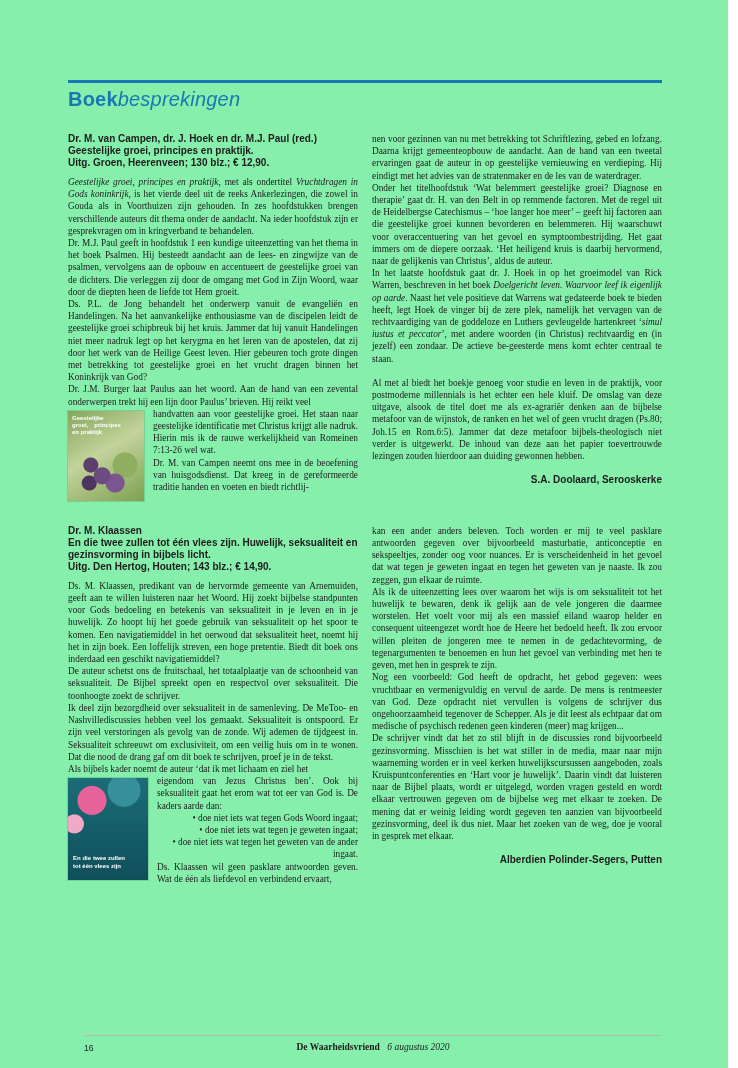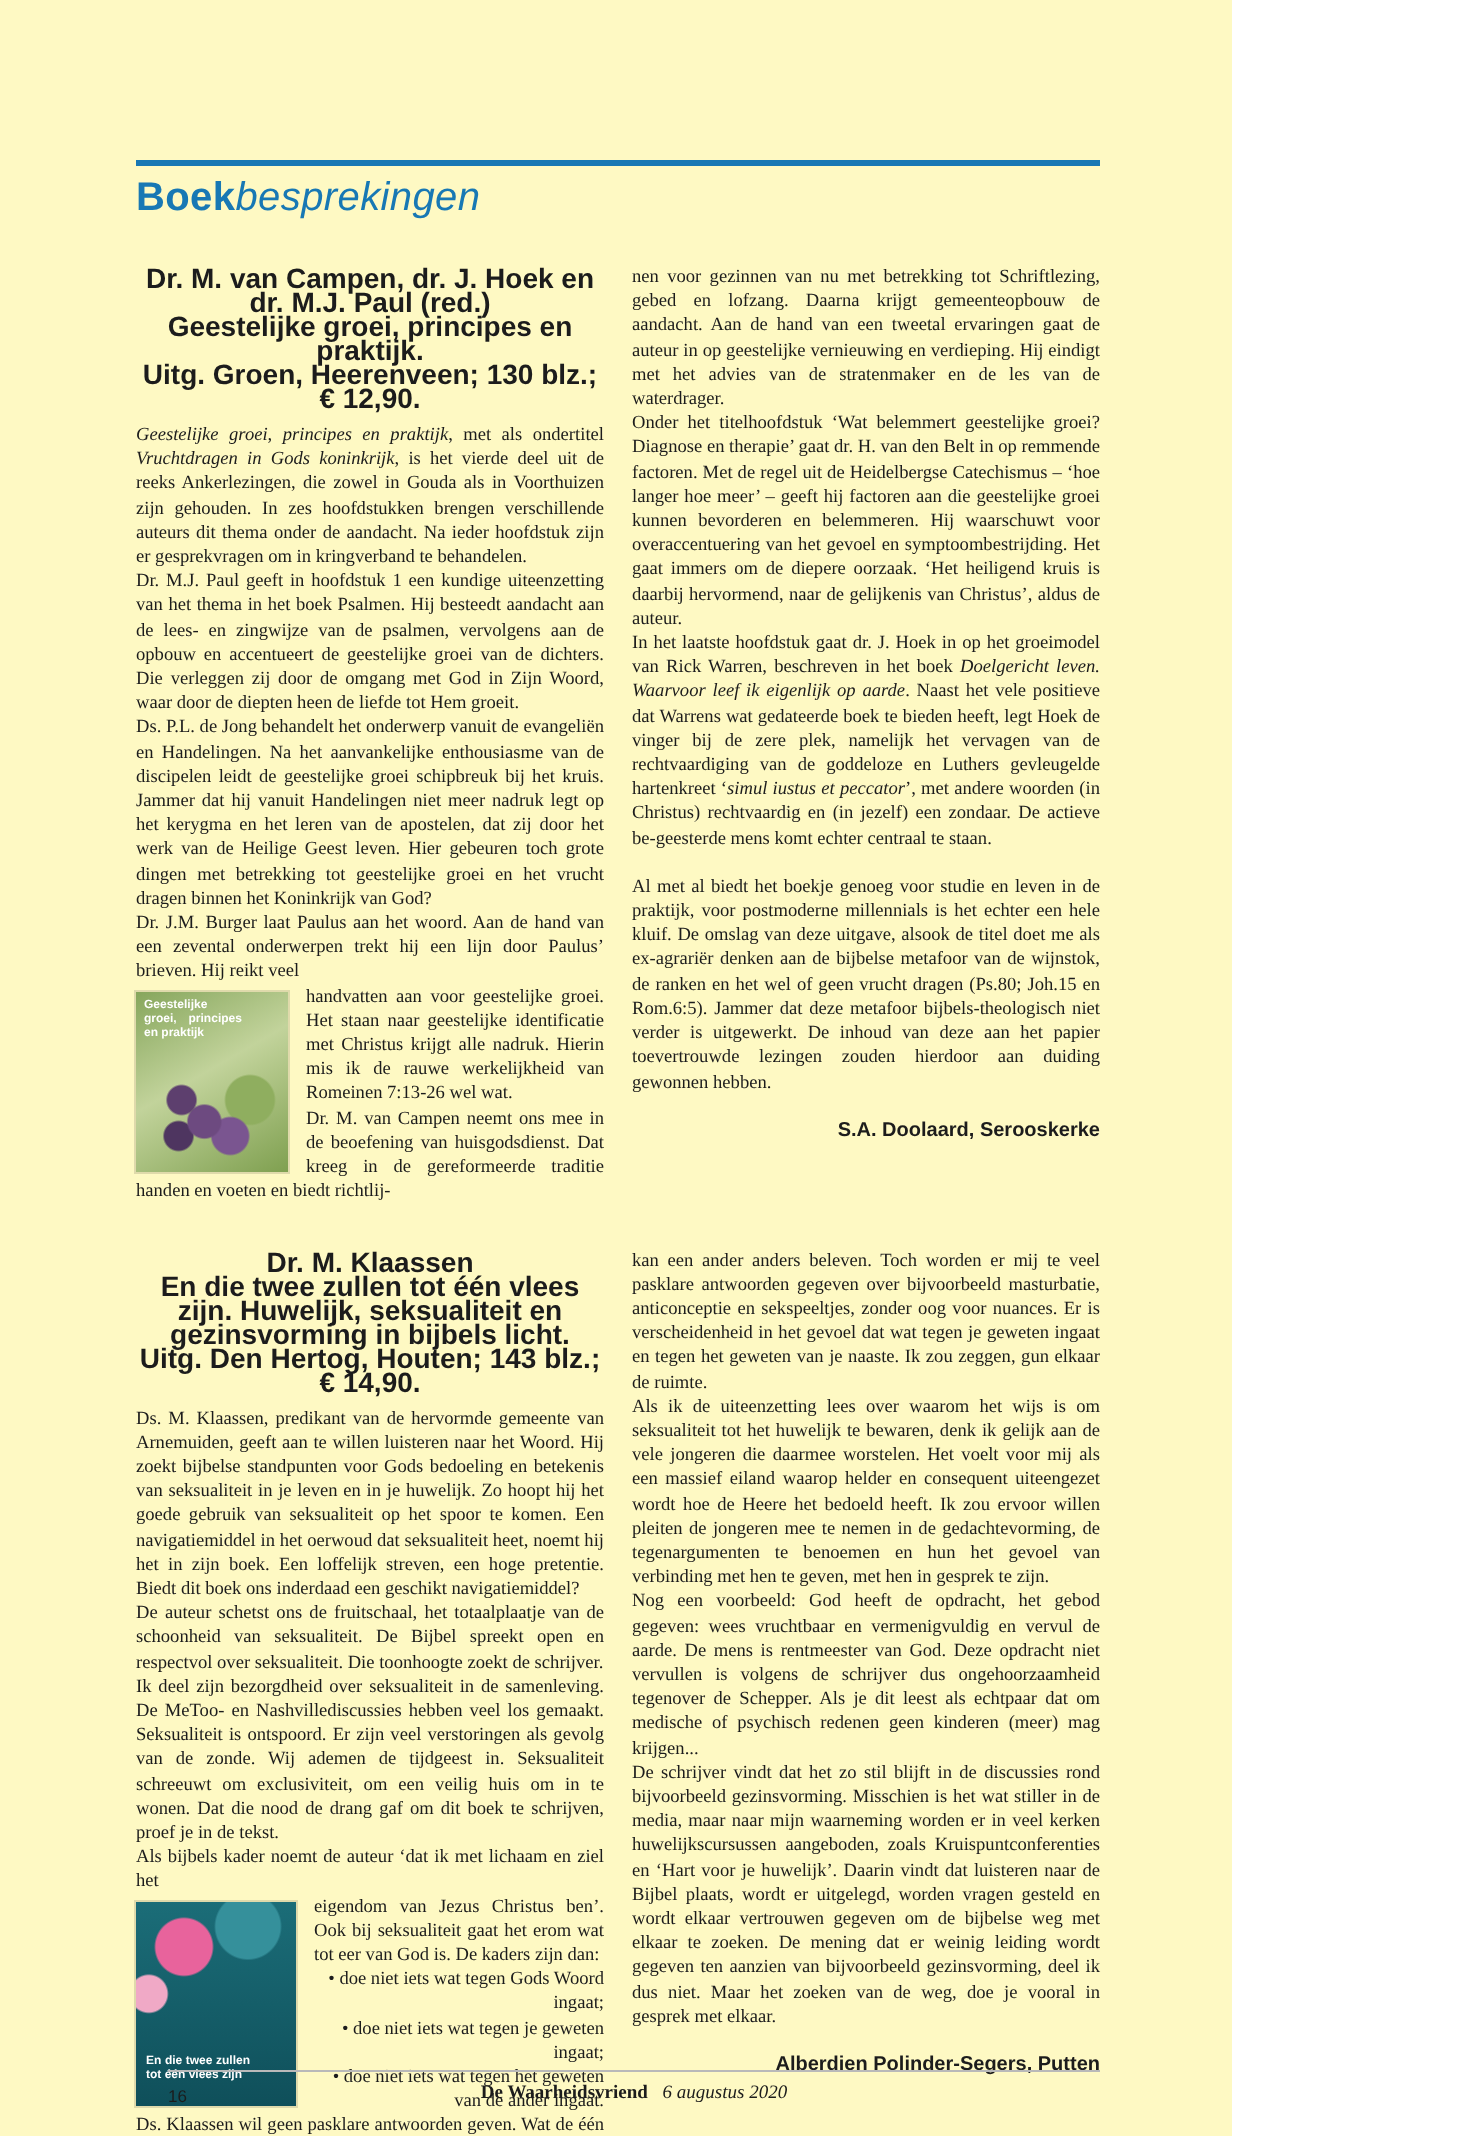--- a/index.html
+++ b/index.html
@@ -1,31 +1,31 @@
 <!DOCTYPE html>
 <html lang="nl"><head>
 <meta charset="utf-8">
 <style>
   * { margin:0; padding:0; box-sizing:border-box; }
   html,body { background:#ffffff; }
   body { font-family:"Liberation Serif", serif; }
-  .page { width:616px; height:1068px; background:#fef9c3; position:relative;
+  .page { width:728px; height:1068px; background:#86efac; position:relative;
           padding:80px 66px 0 68px; color:#1c1c1c; overflow:hidden; }
   .accent-rule { height:3px; background:#1878b4; }
   .masthead { margin-top:5px; font-family:"Liberation Sans", sans-serif;
               font-size:20px; color:#1878b4; letter-spacing:.2px; }
   .masthead .mb { font-weight:bold; }
   .masthead .mi { font-style:italic; font-weight:normal; }
 
   .review { margin-top:22px; }
   .cols { display:flex; gap:14px; }
   .col { flex:1 1 0; font-size:9.3px; line-height:12.2px; text-align:justify;
          hyphens:auto; }
   .head { font-family:"Liberation Sans", sans-serif; font-weight:bold;
-          font-size:14px; line-height:12px; text-align:center; margin-bottom:7px; }
+          font-size:10px; line-height:12px; text-align:left; margin-bottom:7px; }
   .head div { margin:0; }
   p.body { margin:0; }
   p.spaced { margin-top:12px; }
   .bullet { text-align:right; }
   .sig { font-family:"Liberation Sans", sans-serif; font-weight:bold;
          font-size:10px; text-align:right; margin-top:12px; }
 
   .cover { float:left; margin:3px 9px 2px 0; box-shadow:0 0 0 1px rgba(0,0,0,.12); }
   .cover1 { width:76px; height:90px; padding:4px;
     background:
@@ -101,21 +101,21 @@
           <div>En die twee zullen tot één vlees zijn. Huwelijk, seksualiteit en gezinsvorming in bijbels licht.</div>
           <div>Uitg. Den Hertog, Houten; 143 blz.; € 14,90.</div>
         </div>
         <p class="body">Ds. M. Klaassen, predikant van de hervormde gemeente van Arnemuiden, geeft aan te willen luisteren naar het Woord. Hij zoekt bijbelse standpunten voor Gods bedoeling en betekenis van seksualiteit in je leven en in je huwelijk. Zo hoopt hij het goede gebruik van seksualiteit op het spoor te komen. Een navigatiemiddel in het oerwoud dat seksualiteit heet, noemt hij het in zijn boek. Een loffelijk streven, een hoge pretentie. Biedt dit boek ons inderdaad een geschikt navigatiemiddel?</p>
         <p class="body">De auteur schetst ons de fruitschaal, het totaalplaatje van de schoonheid van seksualiteit. De Bijbel spreekt open en respectvol over seksualiteit. Die toonhoogte zoekt de schrijver.</p>
         <p class="body">Ik deel zijn bezorgdheid over seksualiteit in de samenleving. De MeToo- en Nashvillediscussies hebben veel los gemaakt. Seksualiteit is ontspoord. Er zijn veel verstoringen als gevolg van de zonde. Wij ademen de tijdgeest in. Seksualiteit schreeuwt om exclusiviteit, om een veilig huis om in te wonen. Dat die nood de drang gaf om dit boek te schrijven, proef je in de tekst.</p>
         <p class="body">Als bijbels kader noemt de auteur ‘dat ik met lichaam en ziel het</p>
         <div class="cover cover2">
           <div class="ct">En die twee zullen tot één vlees zijn</div>
         </div>
-        <p class="body">eigendom van Jezus Christus ben’. Ook bij seksualiteit gaat het erom wat tot eer van God is. De kaders zijn dan:</p>
+        <p class="body">eigendom van Jezus Christus ben’. Ook bij seksualiteit gaat het erom wat tot eer van God is. De kaders aarde dan:</p>
         <div class="bullet">• doe niet iets wat tegen Gods Woord ingaat;</div>
         <div class="bullet">• doe niet iets wat tegen je geweten ingaat;</div>
         <div class="bullet">• doe niet iets wat tegen het geweten van de ander ingaat.</div>
         <p class="body">Ds. Klaassen wil geen pasklare antwoorden geven. Wat de één als liefdevol en verbindend ervaart,</p>
       </div>
       <div class="col">
         <p class="body">kan een ander anders beleven. Toch worden er mij te veel pasklare antwoorden gegeven over bijvoorbeeld masturbatie, anticonceptie en sekspeeltjes, zonder oog voor nuances. Er is verscheidenheid in het gevoel dat wat tegen je geweten ingaat en tegen het geweten van je naaste. Ik zou zeggen, gun elkaar de ruimte.</p>
         <p class="body">Als ik de uiteenzetting lees over waarom het wijs is om seksualiteit tot het huwelijk te bewaren, denk ik gelijk aan de vele jongeren die daarmee worstelen. Het voelt voor mij als een massief eiland waarop helder en consequent uiteengezet wordt hoe de Heere het bedoeld heeft. Ik zou ervoor willen pleiten de jongeren mee te nemen in de gedachtevorming, de tegenargumenten te benoemen en hun het gevoel van verbinding met hen te geven, met hen in gesprek te zijn.</p>
         <p class="body">Nog een voorbeeld: God heeft de opdracht, het gebod gegeven: wees vruchtbaar en vermenigvuldig en vervul de aarde. De mens is rentmeester van God. Deze opdracht niet vervullen is volgens de schrijver dus ongehoorzaamheid tegenover de Schepper. Als je dit leest als echtpaar dat om medische of psychisch redenen geen kinderen (meer) mag krijgen...</p>
         <p class="body">De schrijver vindt dat het zo stil blijft in de discussies rond bijvoorbeeld gezinsvorming. Misschien is het wat stiller in de media, maar naar mijn waarneming worden er in veel kerken huwelijkscursussen aangeboden, zoals Kruispuntconferenties en ‘Hart voor je huwelijk’. Daarin vindt dat luisteren naar de Bijbel plaats, wordt er uitgelegd, worden vragen gesteld en wordt elkaar vertrouwen gegeven om de bijbelse weg met elkaar te zoeken. De mening dat er weinig leiding wordt gegeven ten aanzien van bijvoorbeeld gezinsvorming, deel ik dus niet. Maar het zoeken van de weg, doe je vooral in gesprek met elkaar.</p>

